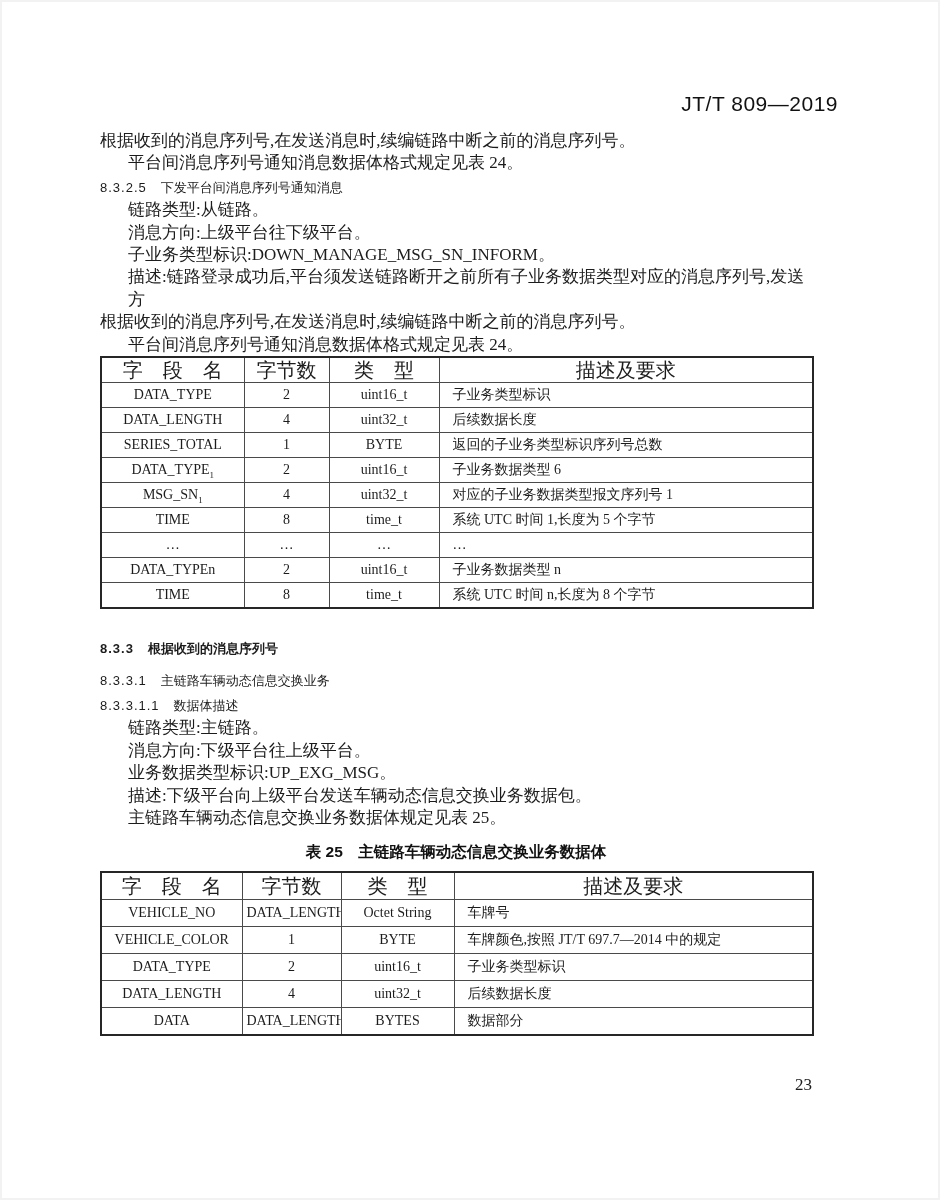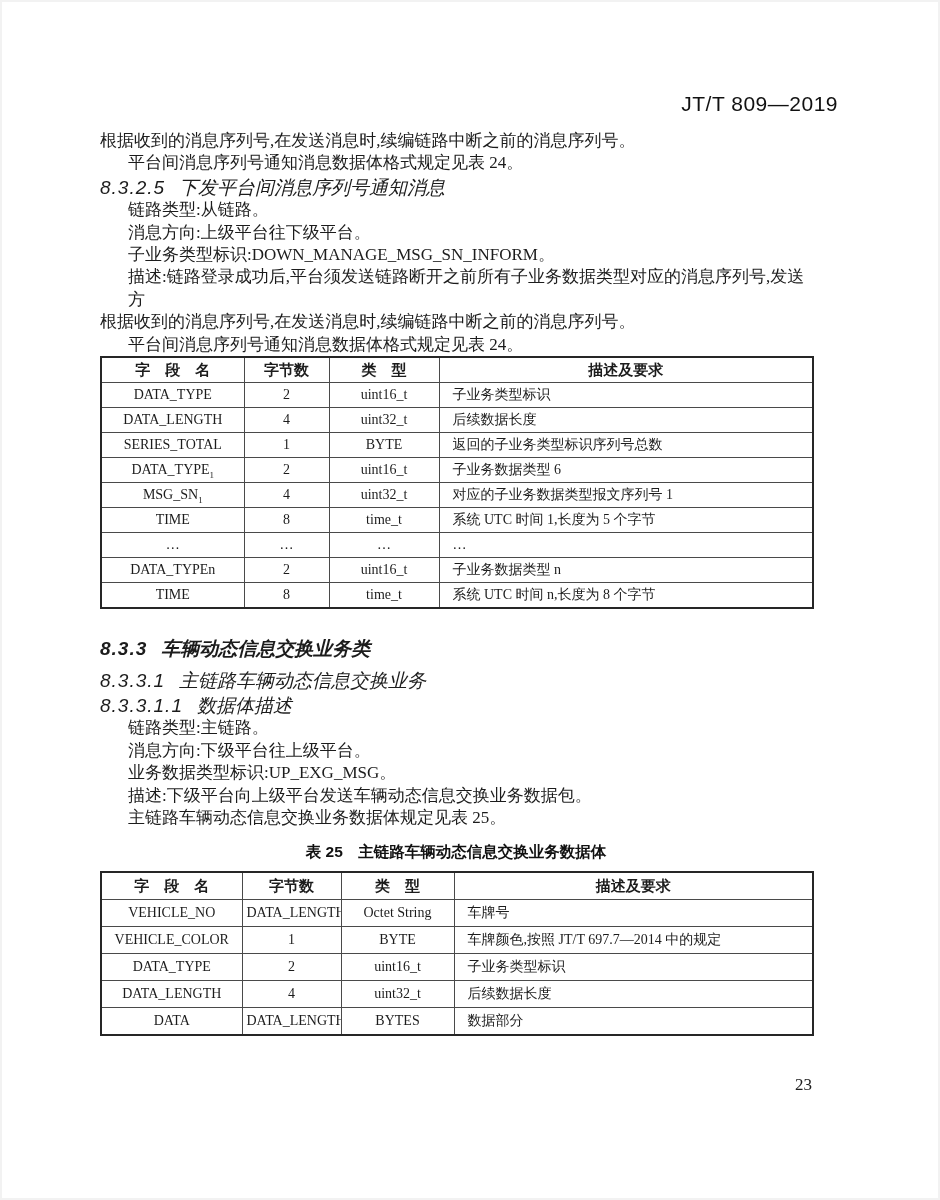--- a/index.html
+++ b/index.html
@@ -21,21 +21,21 @@
     text-align:right;
     font-family:"Liberation Sans", sans-serif;
     font-size:21px; letter-spacing:0.5px; color:#111;
   }
   .content {
     position:absolute; top:130px; left:100px; width:712px;
     font-size:17px; line-height:22.4px;
   }
   .bodyline { margin:0; }
   .ind { padding-left:28px; }
-  .clause { margin:2px 0 0 0; font-size:19px; line-height:22.4px;font-style:italic; }
+  .clause { margin:2px 0 0 0; font-size:13px; line-height:22.4px; }
   .clause .num {
     font-family:"Liberation Sans", sans-serif;
     letter-spacing:1px; margin-right:14px;
   }
   .clause.lvl3 { margin-top:29px; }
   .clause.lvl3 .num, .clause.lvl3 .ttl {
     font-family:"Liberation Sans", sans-serif; font-weight:bold;
   }
   .clause.lvl4 { margin-top:10px; }
   .tbl-title {
@@ -48,21 +48,21 @@
     border-collapse:collapse; table-layout:fixed; width:712px;
     border:2px solid #262626;
   }
   table.spec th, table.spec td {
     border:1px solid #4a4a4a;
     text-align:center;
     font-size:14px; line-height:16px;
     padding:0 4px;
     overflow:hidden; white-space:nowrap;
   }
-  table.spec th { font-weight:bold; font-size:15px; }
+  table.spec th { font-weight:normal; font-size:20px; }
   table.t24 th, table.t24 td { height:24px; }
   table.t25 th, table.t25 td { height:26px; }
   table.spec td.desc { text-align:left; padding-left:13px; font-size:14px; }
   table.spec sub { font-size:9px; line-height:0; }
   .page-number {
     position:absolute; top:1075px; left:112px; width:700px;
     text-align:right; font-size:17px;
   }
 </style>
 </head>
@@ -153,21 +153,21 @@
           </tr>
           <tr>
             <td>TIME</td>
             <td>8</td>
             <td>time_t</td>
             <td class="desc">系统 UTC 时间 n,长度为 8 个字节</td>
           </tr>
         </tbody>
     </table>
 
-    <p class="clause lvl3"><span class="num">8.3.3</span><span class="ttl">车辆动态信息交换业务类</span></p>
+    <p class="clause lvl3"><span class="num">8.3.3</span><span class="ttl">根据收到的消息序列号</span></p>
 
     <p class="clause lvl4"><span class="num">8.3.3.1</span><span class="ttl">主链路车辆动态信息交换业务</span></p>
 
     <p class="clause lvl5"><span class="num">8.3.3.1.1</span><span class="ttl">数据体描述</span></p>
 
     <p class="bodyline ind">链路类型:主链路。</p>
     <p class="bodyline ind">消息方向:下级平台往上级平台。</p>
     <p class="bodyline ind">业务数据类型标识:UP_EXG_MSG。</p>
     <p class="bodyline ind">描述:下级平台向上级平台发送车辆动态信息交换业务数据包。</p>
     <p class="bodyline ind">主链路车辆动态信息交换业务数据体规定见表 25。</p>

